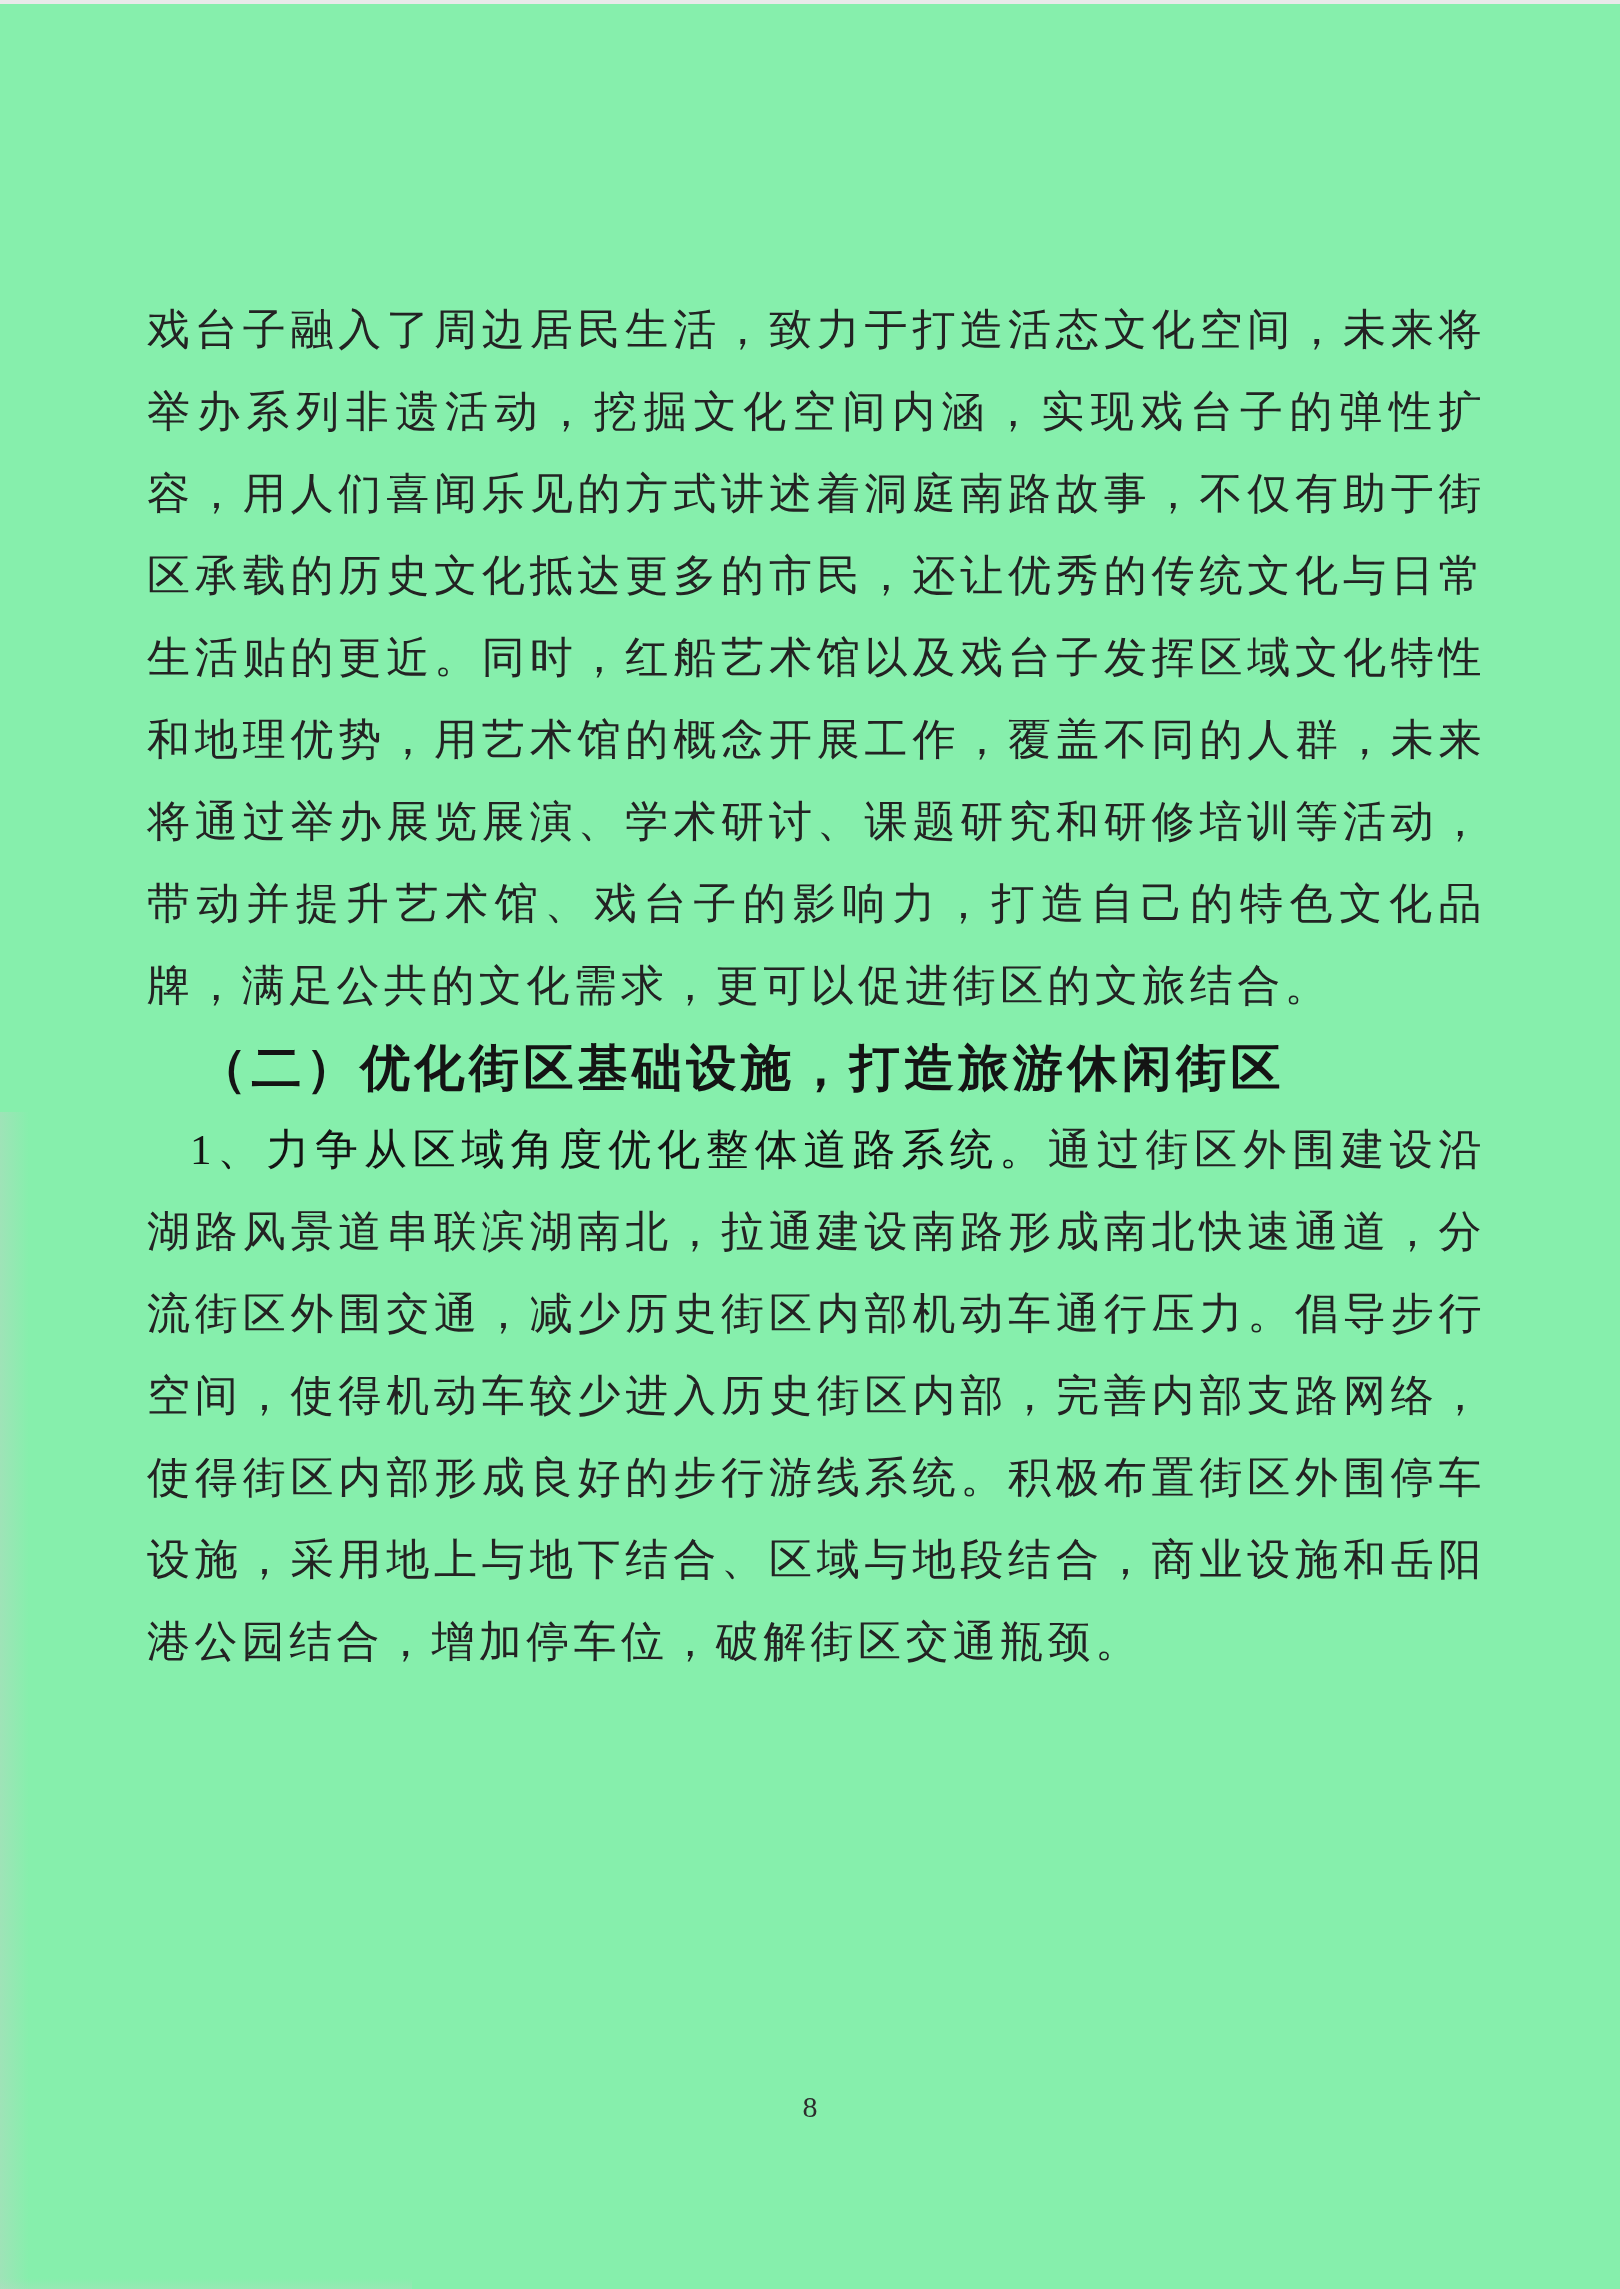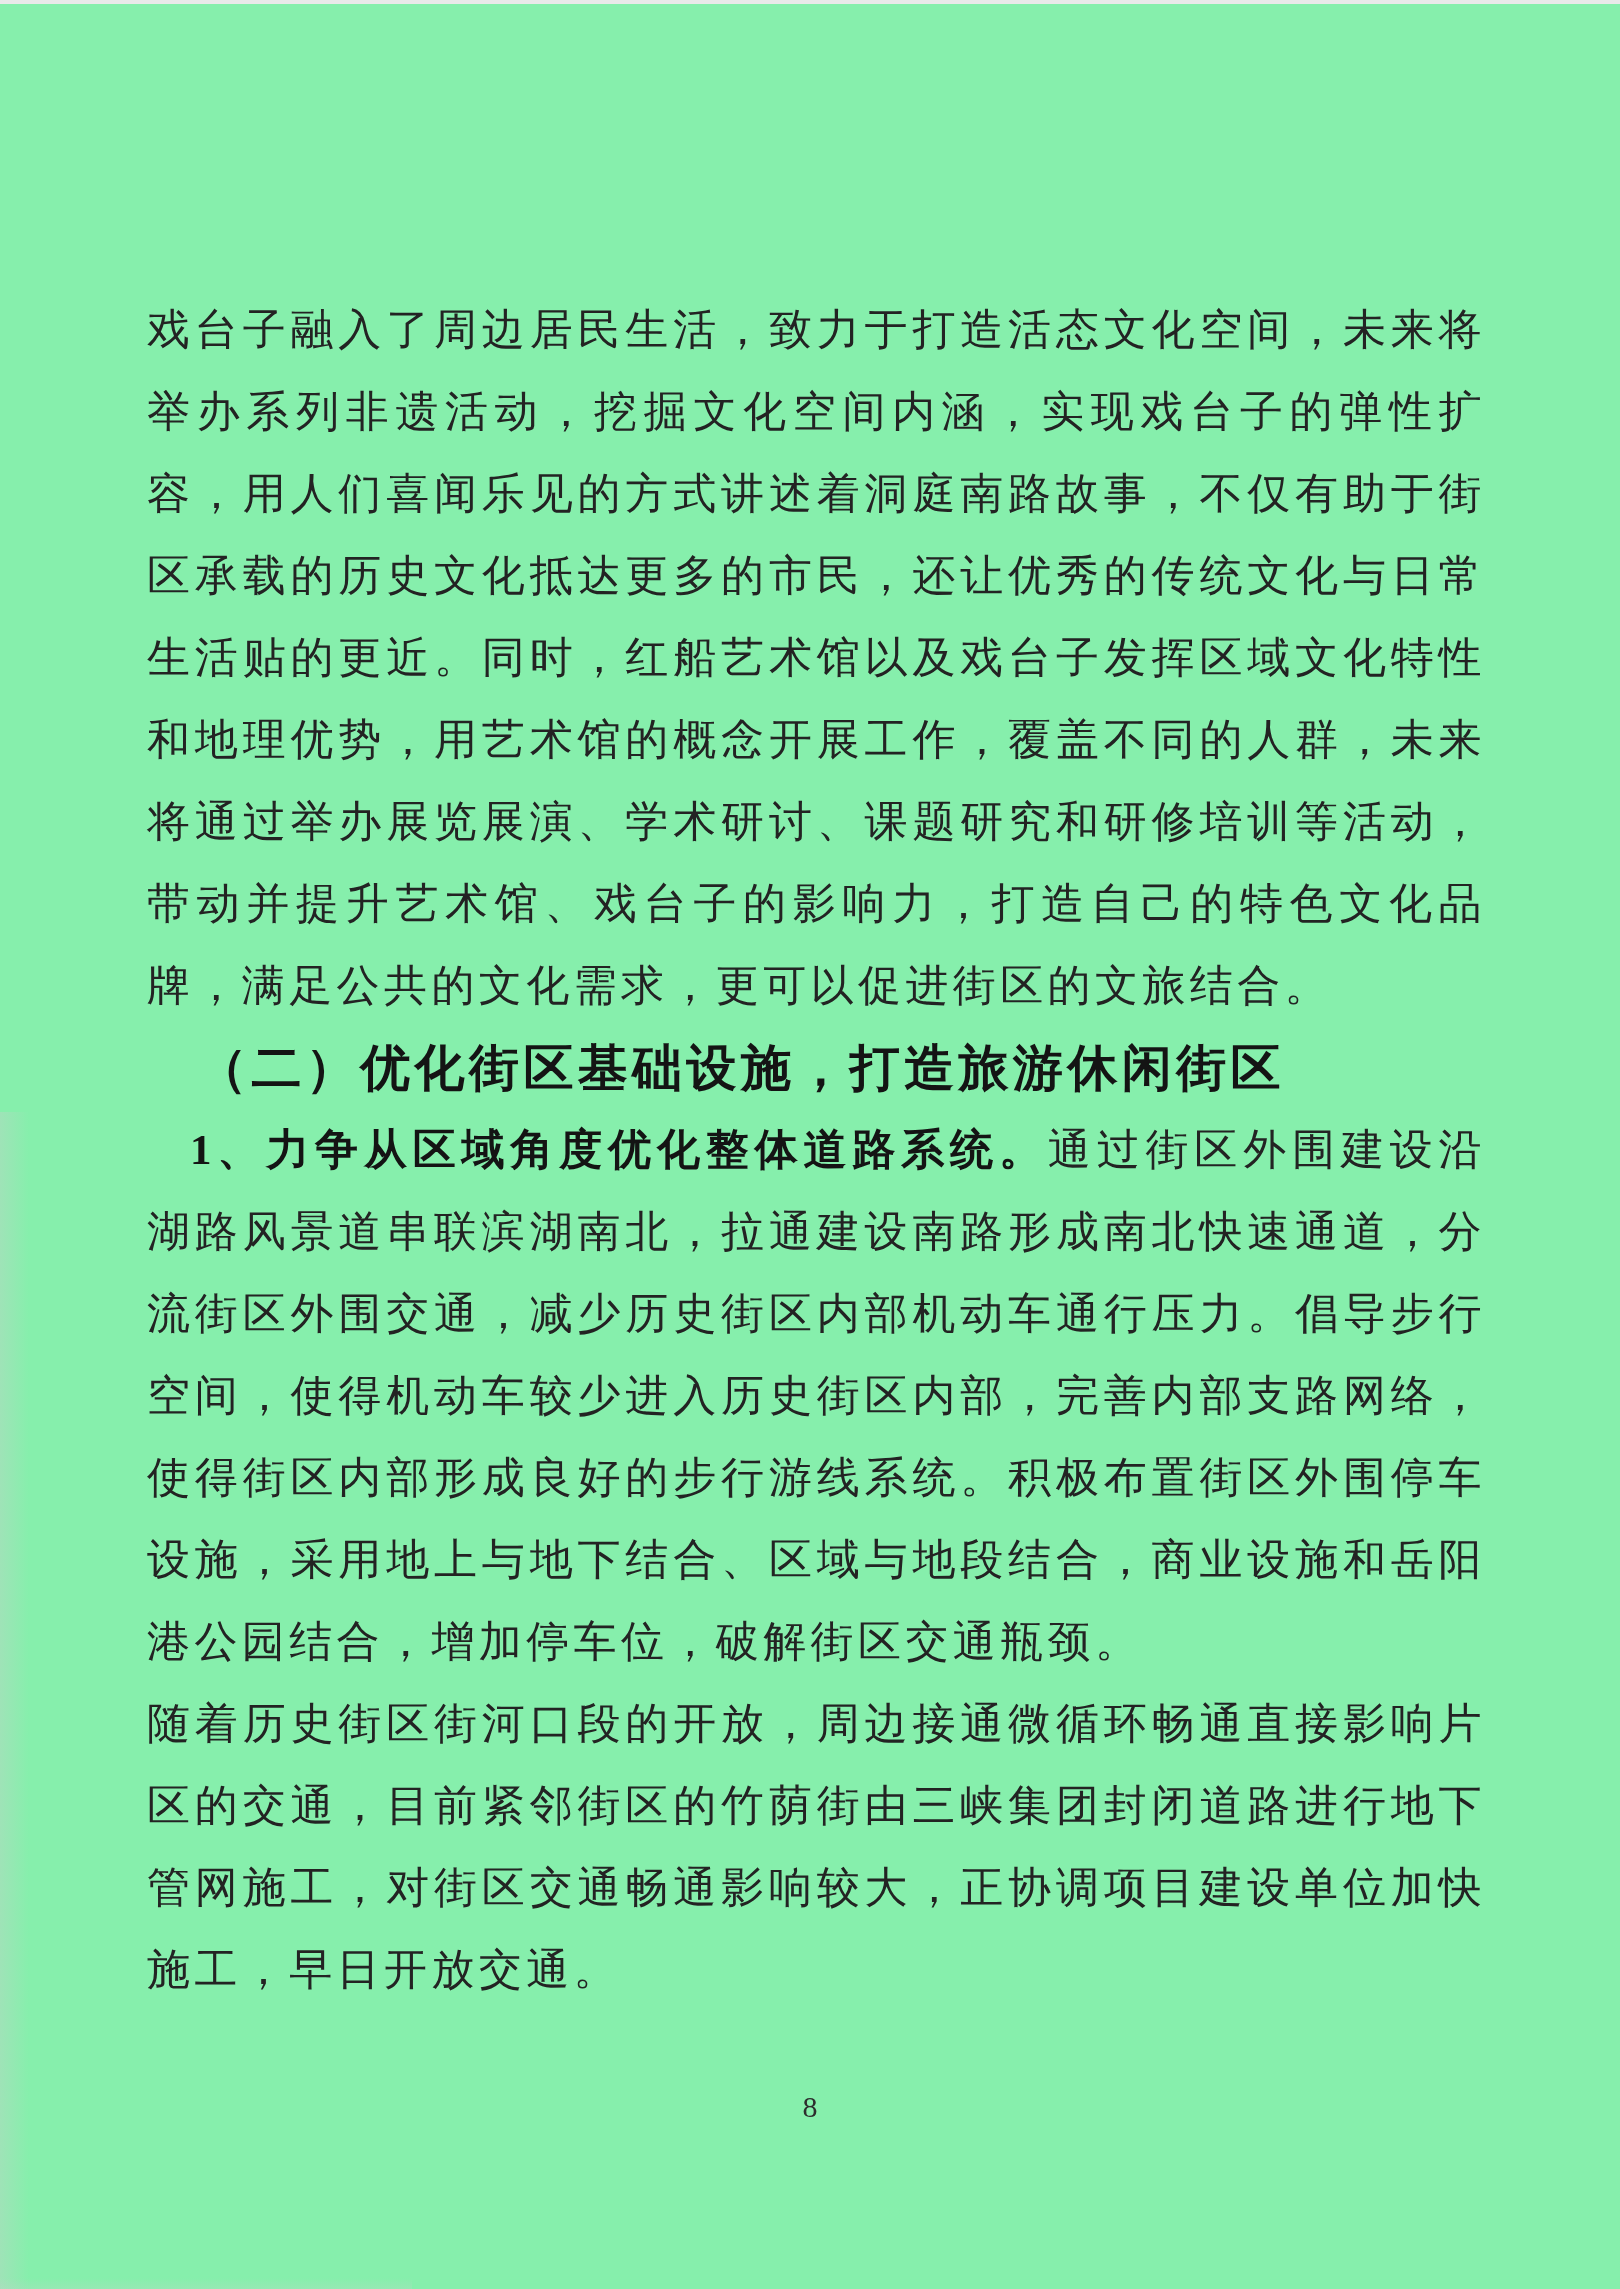--- a/index.html
+++ b/index.html
@@ -36,21 +36,21 @@
     margin: 0;
     font-size: 50px;
     font-weight: bold;
     color: #141414;
     text-indent: 1em;
   }
   .indent-1 {
     text-indent: 1em;
   }
   .lead-bold {
-    font-weight: bold;
+    font-weight: normal;
     color: #141414;
   }
   .page-number {
     position: absolute;
     top: 2086px;
     left: 0;
     width: 100%;
     text-align: center;
     font-size: 30px;
     letter-spacing: 0;
@@ -83,21 +83,20 @@
 <div class="page">
 
   <div class="text-block">
 
     <p class="para">戏台子融入了周边居民生活，致力于打造活态文化空间，未来将举办系列非遗活动，挖掘文化空间内涵，实现戏台子的弹性扩容，用人们喜闻乐见的方式讲述着洞庭南路故事，不仅有助于街区承载的历史文化抵达更多的市民，还让优秀的传统文化与日常生活贴的更近。同时，红船艺术馆以及戏台子发挥区域文化特性和地理优势，用艺术馆的概念开展工作，覆盖不同的人群，未来将通过举办展览展演、学术研讨、课题研究和研修培训等活动，带动并提升艺术馆、戏台子的影响力，打造自己的特色文化品牌，满足公共的文化需求，更可以促进街区的文旅结合。</p>
 
     <p class="heading">（二）优化街区基础设施，打造旅游休闲街区</p>
 
     <p class="para indent-1"><span class="lead-bold">1、力争从区域角度优化整体道路系统。</span><span>通过街区外围建设沿湖路风景道串联滨湖南北，拉通建设南路形成南北快速通道，分流街区外围交通，减少历史街区内部机动车通行压力。倡导步行空间，使得机动车较少进入历史街区内部，完善内部支路网络，使得街区内部形成良好的步行游线系统。积极布置街区外围停车设施，采用地上与地下结合、区域与地段结合，商业设施和岳阳港公园结合，增加停车位，破解街区交通瓶颈。</span></p>
 
-    <p class="para">随着历史街区街河口段的开放，周边接通微循环畅通直接影响片区的交通，目前紧邻街区的竹荫街由三峡集团封闭道路进行地下管网施工，对街区交通畅通影响较大，正协调项目建设单位加快施工，早日开放交通。</p>
 
   </div>
 
   <div class="page-number">8</div>
 
   <div class="scan-shadow-left"></div>
   <div class="scan-shadow-bottom"></div>
 
 </div>
 

